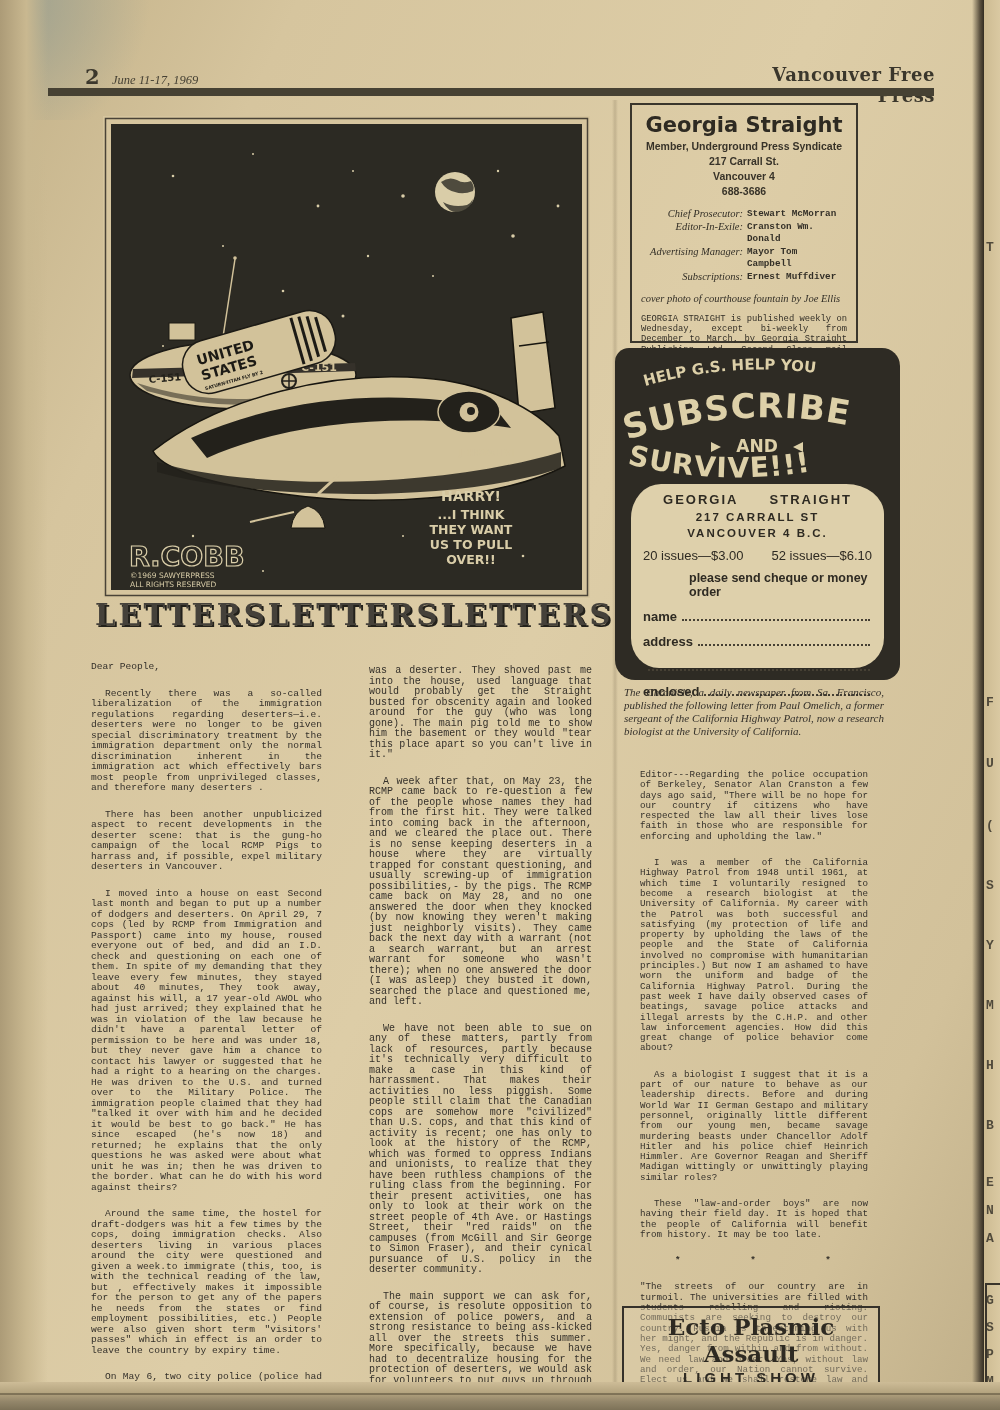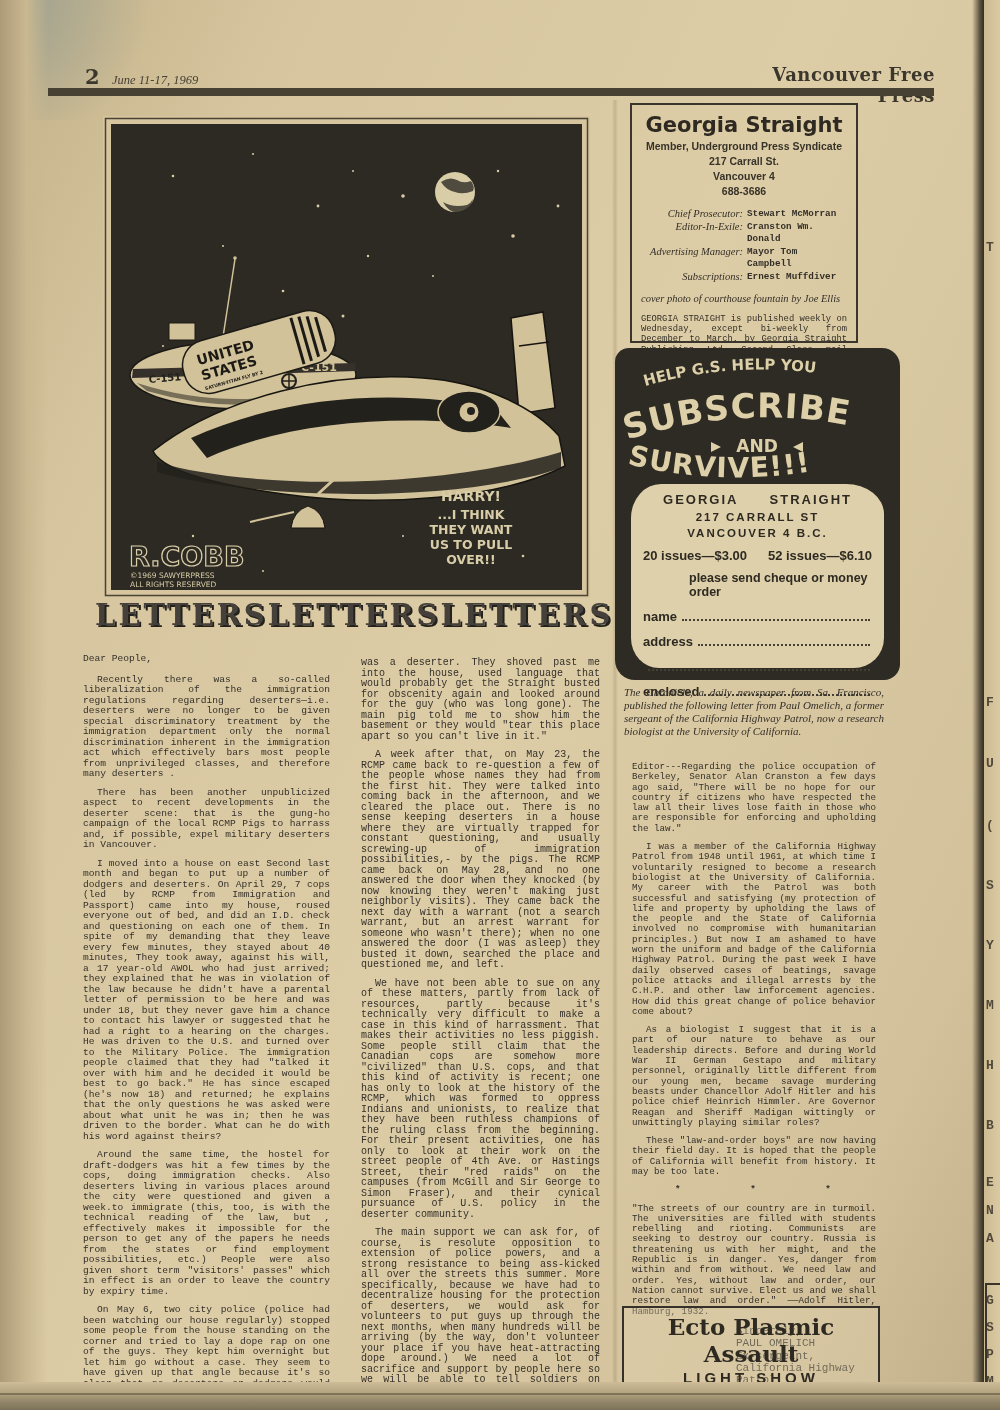--- a/index.html
+++ b/index.html
@@ -35,21 +35,21 @@
 
   
   .cartoon{left:103px;top:116px;width:487px;height:482px;}
 
   
   .letters-head{left:95px;top:598px;width:488px;display:flex;justify-content:space-between;
     font-family:"DejaVu Serif",serif;font-weight:bold;font-size:29px;letter-spacing:3px;
     color:#45413a;text-shadow:2px 2px 0 #23211b;}
 
   
-  .typeset p{margin:8px;text-align:justify;text-indent:14px;}
+  .typeset p{margin:16px;text-align:justify;text-indent:14px;}
   .typeset p.noindent{text-indent:0;}
   .col1{left:75px;top:646px;width:263px;font-size:9.6px;line-height:10.5px;color:#34302a;}
   .col2{left:353px;top:650px;width:255px;font-size:10px;line-height:10.5px;color:#34302a;}
   .salutation{margin-bottom:10px !important;}
   .thanks{text-indent:14px;margin-top:1px;}
   .signoff{text-align:right;padding-right:36px;margin-top:14px !important;}
 
   
   .masthead{left:630px;top:103px;width:228px;height:240px;border:2px solid #3a362c;padding:8px 9px;box-sizing:border-box;}
   .mh-title{text-align:center;font-family:"DejaVu Sans",sans-serif;font-weight:bold;font-size:21px;color:#2e2a22;}
@@ -60,21 +60,21 @@
   .mh-name{margin-left:4px;font-family:"Liberation Mono",monospace;font-size:9.3px;font-weight:bold;}
   .mh-credit{margin-top:9px;text-align:left;font-family:"Liberation Serif",serif;font-style:italic;font-size:10.5px;line-height:12px;}
   .mh-note{margin-top:9px;font-family:"Liberation Mono",monospace;font-size:8.8px;line-height:10.4px;text-align:justify;}
 
   
   .sub-ad{left:615px;top:348px;width:285px;height:332px;background:#2e2b24;border-radius:14px 18px 16px 20px;}
   .sub-blob{position:absolute;left:16px;top:136px;width:253px;height:184px;background:#ded0ab;
     border-radius:30px 38px 30px 28px/34px 30px 30px 30px;padding:8px 12px;box-sizing:border-box;}
   .sub-org{text-align:center;font-weight:bold;font-size:13px;letter-spacing:2px;word-spacing:26px;color:#2e2a22;}
   .sub-addr{text-align:center;font-weight:bold;font-size:11.5px;letter-spacing:2px;margin-top:4px;color:#2e2a22;}
-  .sub-offers{display:flex;justify-content:space-between;font-weight:bold;font-size:13px;margin-top:9px;color:#2e2a22;}
+  .sub-offers{display:flex;justify-content:space-between;font-weight:normal;font-size:13px;margin-top:9px;color:#2e2a22;}
   .sub-instr{font-weight:bold;font-size:12.5px;margin-top:8px;padding-left:6px;color:#2e2a22;margin-left:40px;}
   .sub-field{display:flex;align-items:flex-end;margin-top:10px;font-weight:bold;font-size:13px;color:#2e2a22;}
   .dotfill{flex:1;border-bottom:2px dotted #464034;margin:0 2px 3px 5px;height:10px;}
 
   
   .chron-intro{left:624px;top:686px;width:260px;font-family:"Liberation Serif",serif;font-style:italic;
     font-size:11px;line-height:13px;text-align:justify;color:#34302a;}
   .chron{left:624px;top:754px;width:260px;font-size:9.2px;line-height:10.3px;color:#34302a;}
   .chron-sep{text-align:center;white-space:pre;font-weight:bold;letter-spacing:2px;margin:3px 0;}
   .chron-sig{margin-left:112px;margin-top:4px;font-size:11px;line-height:12.4px;}

